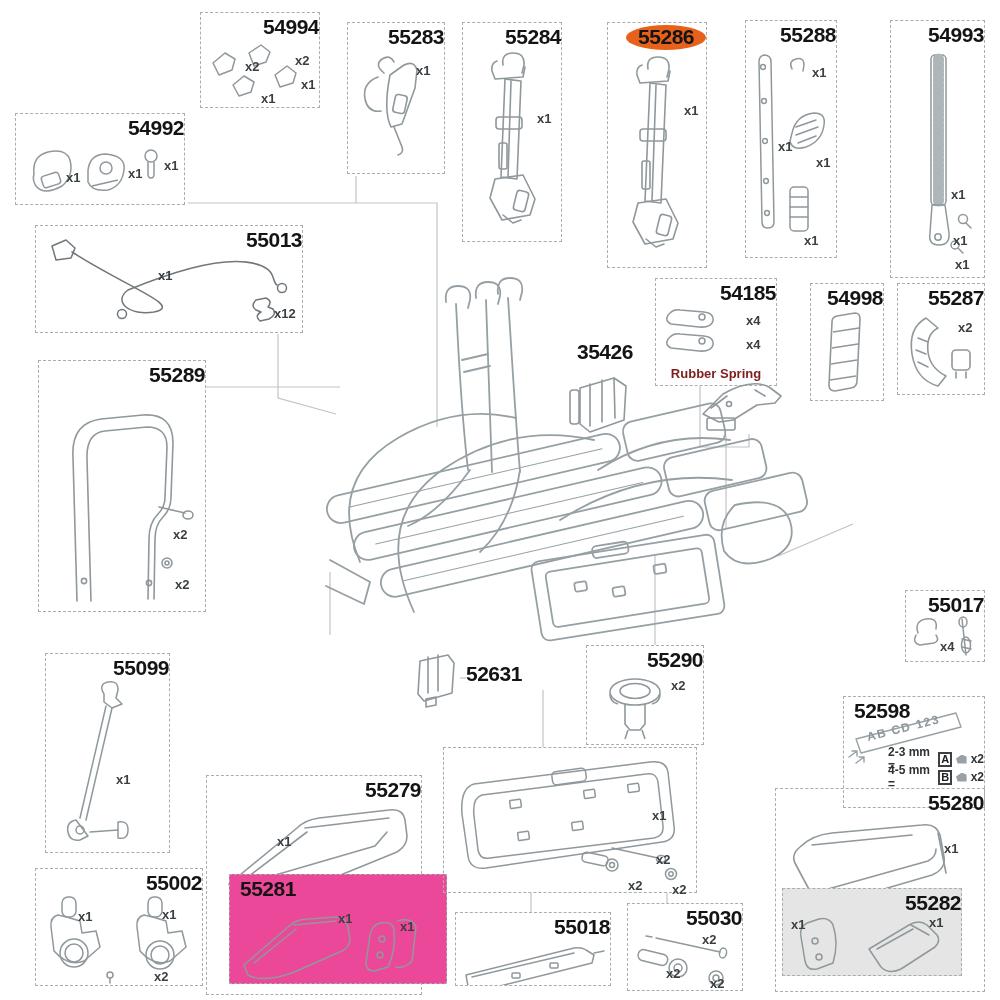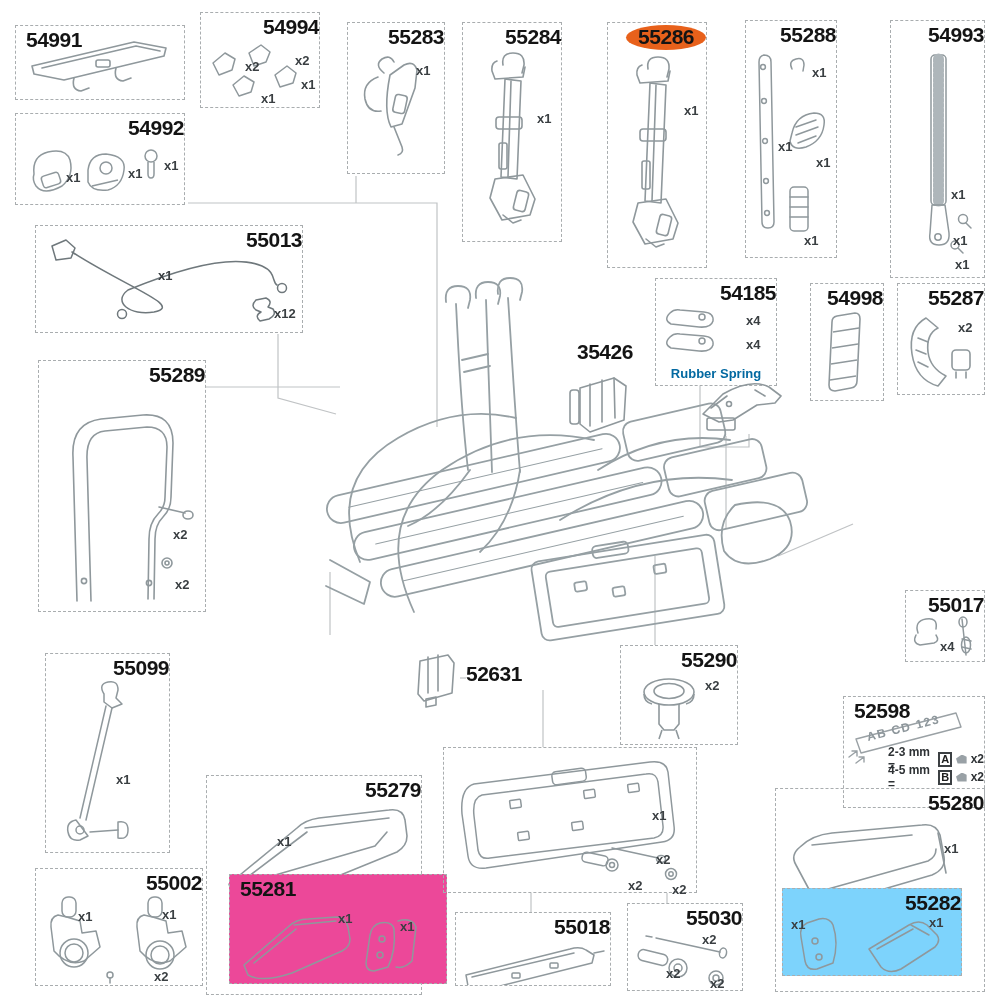--- a/index.html
+++ b/index.html
@@ -7,21 +7,21 @@
 body{font-family:"Liberation Sans",sans-serif}
 #stage{position:relative;width:1000px;height:1000px;background:#fff;overflow:hidden}
 #bg{position:absolute;left:0;top:0;z-index:0}
 .pbox{position:absolute;border:1px dashed #a9adaf;z-index:2;background:transparent}
 .plabel{position:absolute;top:2px;left:0;right:0;text-align:right;font-size:21px;font-weight:700;color:#141414;letter-spacing:-0.5px;z-index:3}
 .plabel.tl{text-align:left;padding-left:10px}
 .hl{display:inline-block;padding:0 12px 1px 12px;border-radius:50%;color:#141414}
 .qty{position:absolute;font-size:13px;font-weight:600;color:#3a3f42;z-index:3;white-space:nowrap}
 .sk{position:absolute;left:0;top:0;z-index:2}
 .freelabel{position:absolute;font-size:21px;font-weight:700;color:#141414;z-index:3;letter-spacing:-0.5px}
-.note{position:absolute;left:0;right:0;text-align:center;font-size:13px;font-weight:700;color:#0369a1;z-index:3}
+.note{position:absolute;left:0;right:0;text-align:center;font-size:13px;font-weight:700;color:#7f1d1d;z-index:3}
 .platetext{position:absolute;left:22px;top:24px;font-size:12px;font-weight:700;color:#8d969b;transform:rotate(-14deg);letter-spacing:1.5px;z-index:3}
 .mmrow{position:absolute;display:flex;align-items:center;gap:4px;font-size:12px;font-weight:700;color:#2e3235;z-index:3}
 .letterbox{display:inline-block;width:15px;height:15px;border:2px solid #3c4043;font-size:11px;font-weight:700;text-align:center;line-height:11px;color:#202020;background:#fff}
 .wedge{display:inline-block;width:12px;height:9px;background:#99a1a6;clip-path:polygon(0 45%,55% 0,100% 25%,100% 100%,15% 100%)}
 </style>
 </head>
 <body>
 
 <div id="stage">
 
@@ -72,32 +72,20 @@
       <rect x="598" y="542" width="36" height="12" rx="4"></rect>
       <rect x="575" y="575" width="12" height="9" rx="2"></rect>
       <rect x="612" y="586" width="12" height="9" rx="2"></rect>
       <rect x="656" y="570" width="12" height="9" rx="2"></rect>
     </g>
     <path d="M735,505 q45,-10 55,16 q8,26 -20,38 q-32,12 -46,-8 q-8,-28 11,-46 z"></path>
     <path d="M330,560 l40,22 l-6,22 l-38,-18"></path>
   </g>
 </svg>
 
-<div class="pbox" style="left:15px;top:25px;width:170px;height:75px">
-  <div class="plabel tl">54991</div>
-  <svg class="sk" width="168" height="73" viewBox="0 0 168 73">
-    <g fill="none" stroke="#8f989c" stroke-width="1.6" stroke-linejoin="round" stroke-linecap="round">
-      <path d="M16,40 L118,16 L150,22 L148,30 L48,54 L18,48 Z"></path>
-      <path d="M26,42 L120,20 L144,25"></path>
-      <path d="M58,52 q-3,12 7,13 l8,-3"></path>
-      <path d="M100,42 q-3,12 7,13 l8,-3"></path>
-      <rect x="80" y="34" width="14" height="7" rx="2"></rect>
-    </g>
-  </svg>
-</div>
 
 <div class="pbox" style="left:200px;top:12px;width:120px;height:96px">
   <div class="plabel">54994</div>
   <svg class="sk" style="top:24px" width="118" height="70" viewBox="0 0 118 70">
     <g fill="none" stroke="#8f989c" stroke-width="1.5" stroke-linejoin="round">
       <path d="M12,26 l12,-10 l10,6 l-3,11 l-13,5 z"></path>
       <path d="M48,16 l12,-8 l9,7 l-4,10 l-12,4 z"></path>
       <path d="M32,48 l11,-9 l10,6 l-3,10 l-12,4 z"></path>
       <path d="M74,38 l12,-9 l9,7 l-3,10 l-13,4 z"></path>
     </g>
@@ -326,21 +314,21 @@
 
 <div class="freelabel" style="left:466px;top:662px">52631</div>
 <svg class="sk" style="left:410px;top:645px" width="52" height="68" viewBox="0 0 52 68">
   <g fill="none" stroke="#8f989c" stroke-width="1.6" stroke-linejoin="round" stroke-linecap="round">
     <path d="M10,16 l28,-6 l6,8 l-2,30 l-28,8 l-6,-7 z"></path>
     <path d="M18,12 l0,36 M28,10 l0,36"></path>
     <path d="M16,54 l10,-2 l0,8 l-10,2 z"></path>
   </g>
 </svg>
 
-<div class="pbox" style="left:620px;top:645px;width:118px;height:100px">
+<div class="pbox" style="left:586px;top:645px;width:118px;height:100px">
   <div class="plabel">55290</div>
   <svg class="sk" style="top:26px" width="116" height="72" viewBox="0 0 116 72">
     <g fill="none" stroke="#8f989c" stroke-width="1.6" stroke-linejoin="round">
       <ellipse cx="48" cy="20" rx="25" ry="13"></ellipse>
       <ellipse cx="48" cy="19" rx="15" ry="7.5"></ellipse>
       <path d="M23,22 q0,8 8,10 M73,22 q0,8 -8,10"></path>
       <path d="M38,32 l0,20 l5,6 l10,0 l5,-6 l0,-20"></path>
       <path d="M41,58 l-3,9 M55,58 l3,9"></path>
     </g>
   </svg>
@@ -476,21 +464,21 @@
   <svg class="sk" style="top:30px" width="208" height="92" viewBox="0 0 208 92">
     <g fill="none" stroke="#8f989c" stroke-width="1.6" stroke-linejoin="round" stroke-linecap="round">
       <path d="M24,28 q-10,8 -4,18 l16,30 q8,12 24,8 l96,-28 q14,-6 12,-18 l-4,-22 q-4,-12 -18,-10 l-90,8 q-20,2 -32,14 z"></path>
       <path d="M36,26 l100,-10 M162,14 l8,40"></path>
       <path d="M52,70 l100,-28 q8,-4 8,-12"></path>
     </g>
   </svg>
   <span class="qty" style="left:168px;top:52px">x1</span>
 </div>
 
-<div class="pbox" style="left:782px;top:888px;width:180px;height:88px;background:#7dd3fc">
+<div class="pbox" style="left:782px;top:888px;width:180px;height:88px;background:#e5e5e5">
   <div class="plabel">55282</div>
   <svg class="sk" style="top:26px" width="178" height="60" viewBox="0 0 178 60">
     <g fill="none" stroke="#8f989c" stroke-width="1.5" stroke-linejoin="round" stroke-linecap="round">
       <path d="M24,8 q-8,4 -6,14 l4,24 q2,10 12,8 l16,-6 q6,-20 0,-38 q-4,-8 -14,-6 z"></path>
       <circle cx="32" cy="26" r="3"></circle>
           <circle cx="36" cy="42" r="3"></circle>
       <path d="M86,34 L126,10 q10,-6 18,0 l10,10 q4,6 -2,12 l-34,22 q-12,6 -20,-2 z"></path>
       <path d="M94,34 L130,14 M128,10 l18,10"></path>
     </g>
   </svg>

